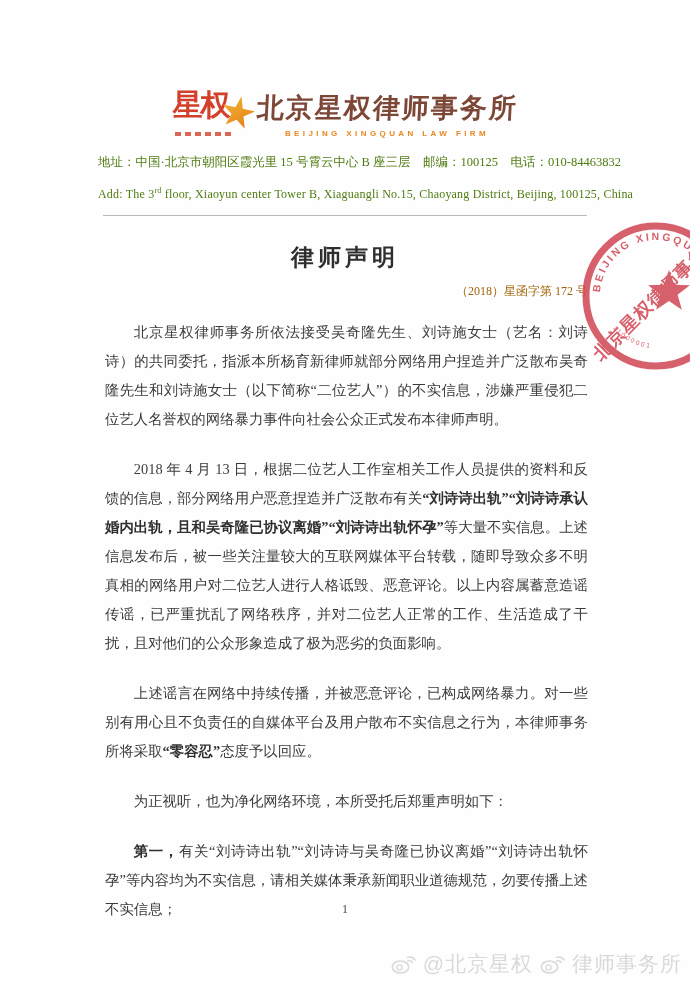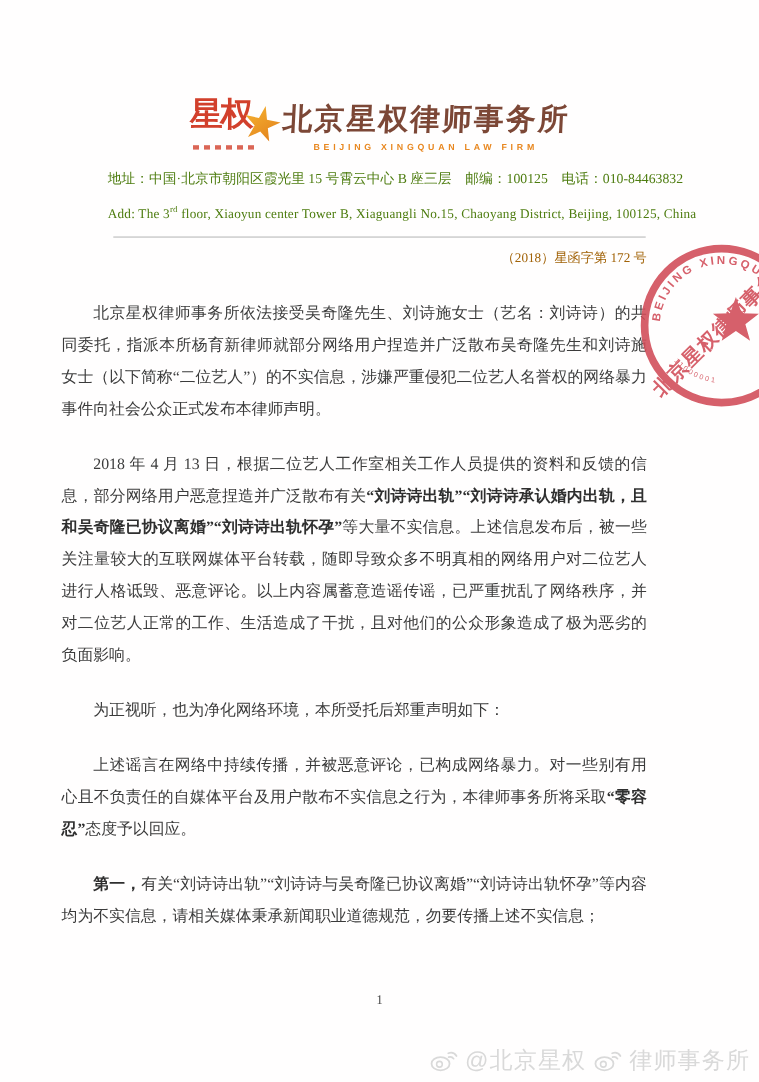--- a/index.html
+++ b/index.html
@@ -52,21 +52,21 @@
   .divider{margin:10px auto 0 auto;width:484px;height:1px;background:#b9b9b9;}
   
   .doc-title{
     margin-top:26px;text-align:center;
     font-size:23px;font-weight:bold;letter-spacing:4px;color:#2e2e2e;
   }
   .doc-number{
     margin-top:10px;padding:0 102px 0 100px;text-align:right;
     font-size:12px;color:#a16207;
   }
-  .doc-body{margin-top:28px;padding:0 102px 0 56px;}
+  .doc-body{margin-top:18px;padding:0 102px 0 105px;}
   .doc-body p.para{
     margin:0 0 21px 0;
     font-size:14.4px;line-height:29px;
     text-align:justify;text-indent:2em;
     color:#3b3b3b;
   }
   .doc-body p.para b{font-weight:bold;color:#2f2f2f;}
   .page-number{
     position:absolute;left:0;right:0;top:902px;
     text-align:center;font-size:12px;color:#4a4a4a;
@@ -99,27 +99,28 @@
     </div>
   </div>
 
   <div class="address-block">
     <p class="addr-line">地址：中国·北京市朝阳区霞光里 15 号霄云中心 B 座三层　邮编：100125　电话：010-84463832</p>
     <p class="addr-line en"><span>Add: The 3</span><sup>rd</sup><span> floor, Xiaoyun center Tower B, Xiaguangli No.15, Chaoyang District, Beijing, 100125, China</span></p>
   </div>
 
   <div class="divider"></div>
 
+  <div class="doc-title">律师声明</div>
   <div class="doc-number">（2018）星函字第 172 号</div>
 
   <div class="doc-body">
       <p class="para"><span>北京星权律师事务所依法接受吴奇隆先生、刘诗施女士（艺名：刘诗诗）的共同委托，指派本所杨育新律师就部分网络用户捏造并广泛散布吴奇隆先生和刘诗施女士（以下简称“二位艺人”）的不实信息，涉嫌严重侵犯二位艺人名誉权的网络暴力事件向社会公众正式发布本律师声明。</span></p>
       <p class="para"><span>2018 年 4 月 13 日，根据二位艺人工作室相关工作人员提供的资料和反馈的信息，部分网络用户恶意捏造并广泛散布有关</span><b>“刘诗诗出轨”“刘诗诗承认婚内出轨，且和吴奇隆已协议离婚”“刘诗诗出轨怀孕”</b><span>等大量不实信息。上述信息发布后，被一些关注量较大的互联网媒体平台转载，随即导致众多不明真相的网络用户对二位艺人进行人格诋毁、恶意评论。以上内容属蓄意造谣传谣，已严重扰乱了网络秩序，并对二位艺人正常的工作、生活造成了干扰，且对他们的公众形象造成了极为恶劣的负面影响。</span></p>
+      <p class="para"><span>上述谣言在网络中持续传播，并被恶意评论，已构成网络暴力。对一些别有用心且不负责任的自媒体平台及用户散布不实信息之行为，本律师事务所将采取</span><b>“零容忍”</b><span>态度予以回应。</span></p>
       <p class="para"><span>为正视听，也为净化网络环境，本所受托后郑重声明如下：</span></p>
-      <p class="para"><span>上述谣言在网络中持续传播，并被恶意评论，已构成网络暴力。对一些别有用心且不负责任的自媒体平台及用户散布不实信息之行为，本律师事务所将采取</span><b>“零容忍”</b><span>态度予以回应。</span></p>
       <p class="para"><b>第一，</b><span>有关“刘诗诗出轨”“刘诗诗与吴奇隆已协议离婚”“刘诗诗出轨怀孕”等内容均为不实信息，请相关媒体秉承新闻职业道德规范，勿要传播上述不实信息；</span></p>
     </div>
 
   <div class="page-number">1</div>
 
   <svg class="seal" viewBox="0 0 170 170" aria-hidden="true">
     <defs>
       <path id="sealTopArc" d="M 28 84 A 56 56 0 0 1 140 84" fill="none"></path>
       <path id="sealBottomArc" d="M 31 100 A 57 57 0 0 0 137 100" fill="none"></path>
     </defs>

